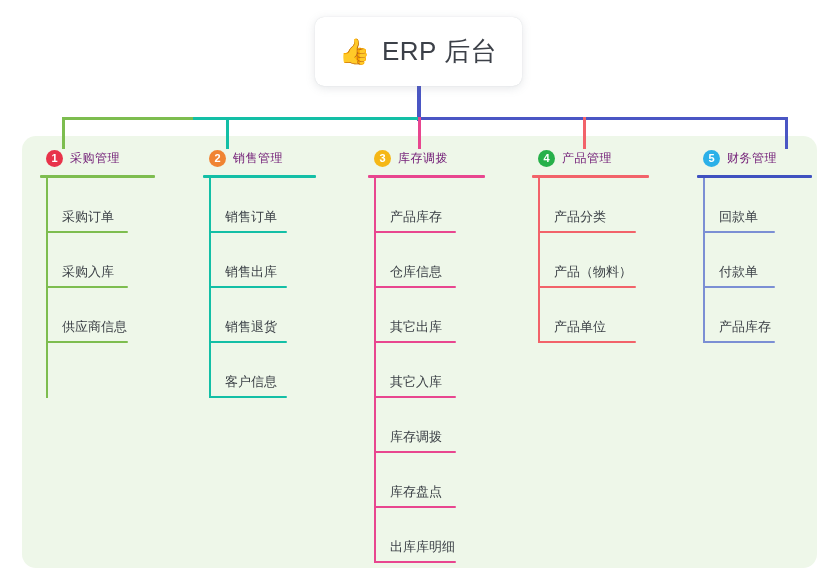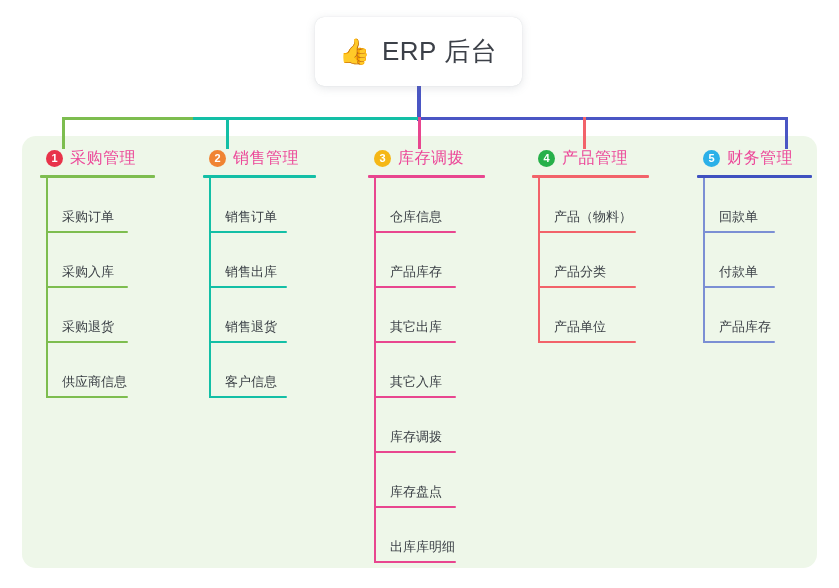--- a/index.html
+++ b/index.html
@@ -64,21 +64,21 @@
     display:flex;align-items:center;gap:7px;
     height:24px;padding-left:6px;
     white-space:nowrap;
   }
   .badge{
     width:17px;height:17px;border-radius:50%;
     color:#fff;font-size:11px;line-height:17px;
     text-align:center;font-weight:bold;
     flex:0 0 auto;
   }
-  .col-title{font-size:16px;color:#ec4899;letter-spacing:.5px;}
+  .col-title{font-size:12px;color:#701a75;letter-spacing:.5px;}
 
   .head-rule{height:3px;margin-top:5px;border-radius:1px;}
 
   
   .col-body{position:relative;margin-top:0;}
   .spine{position:absolute;left:6px;top:0;width:2px;}
   .item{
     position:relative;
     height:55px;
   }
@@ -125,24 +125,20 @@
           <div class="spine" style="background: rgb(125, 189, 79); height: 220px;"></div>
           <div class="item">
             <span class="item-label">采购订单</span>
             <div class="item-rule" style="width: 82px; background: rgb(125, 189, 79);"></div>
           </div>
           <div class="item">
             <span class="item-label">采购入库</span>
             <div class="item-rule" style="width: 82px; background: rgb(125, 189, 79);"></div>
           </div>
           <div class="item">
-            <span class="item-label">采购退货</span>
-            <div class="item-rule" style="width: 82px; background: rgb(125, 189, 79);"></div>
-          </div>
-          <div class="item">
             <span class="item-label">供应商信息</span>
             <div class="item-rule" style="width: 82px; background: rgb(125, 189, 79);"></div>
           </div>
         </div>
       </div>
       <div class="col" style="left: 203px;">
         <div class="col-head">
           <span class="badge" style="background: rgb(240, 132, 51);">2</span>
           <span class="col-title">销售管理</span>
         </div>
@@ -169,25 +165,25 @@
       </div>
       <div class="col" style="left: 368px;">
         <div class="col-head">
           <span class="badge" style="background: rgb(245, 183, 22);">3</span>
           <span class="col-title">库存调拨</span>
         </div>
         <div class="head-rule" style="width: 117px; background: rgb(232, 70, 143);"></div>
         <div class="col-body" style="height: 385px;">
           <div class="spine" style="background: rgb(232, 70, 143); height: 385px;"></div>
           <div class="item">
+            <span class="item-label">产品库存</span>
+            <div class="item-rule" style="width: 82px; background: rgb(232, 70, 143);"></div>
+          </div>
+          <div class="item">
             <span class="item-label">仓库信息</span>
-            <div class="item-rule" style="width: 82px; background: rgb(232, 70, 143);"></div>
-          </div>
-          <div class="item">
-            <span class="item-label">产品库存</span>
             <div class="item-rule" style="width: 82px; background: rgb(232, 70, 143);"></div>
           </div>
           <div class="item">
             <span class="item-label">其它出库</span>
             <div class="item-rule" style="width: 82px; background: rgb(232, 70, 143);"></div>
           </div>
           <div class="item">
             <span class="item-label">其它入库</span>
             <div class="item-rule" style="width: 82px; background: rgb(232, 70, 143);"></div>
           </div>
@@ -207,25 +203,25 @@
       </div>
       <div class="col" style="left: 532px;">
         <div class="col-head">
           <span class="badge" style="background: rgb(39, 176, 74);">4</span>
           <span class="col-title">产品管理</span>
         </div>
         <div class="head-rule" style="width: 117px; background: rgb(242, 99, 106);"></div>
         <div class="col-body" style="height: 165px;">
           <div class="spine" style="background: rgb(242, 99, 106); height: 165px;"></div>
           <div class="item">
+            <span class="item-label">产品分类</span>
+            <div class="item-rule" style="width: 98px; background: rgb(242, 99, 106);"></div>
+          </div>
+          <div class="item">
             <span class="item-label">产品（物料）</span>
-            <div class="item-rule" style="width: 98px; background: rgb(242, 99, 106);"></div>
-          </div>
-          <div class="item">
-            <span class="item-label">产品分类</span>
             <div class="item-rule" style="width: 98px; background: rgb(242, 99, 106);"></div>
           </div>
           <div class="item">
             <span class="item-label">产品单位</span>
             <div class="item-rule" style="width: 98px; background: rgb(242, 99, 106);"></div>
           </div>
         </div>
       </div>
       <div class="col" style="left: 697px;">
         <div class="col-head">

